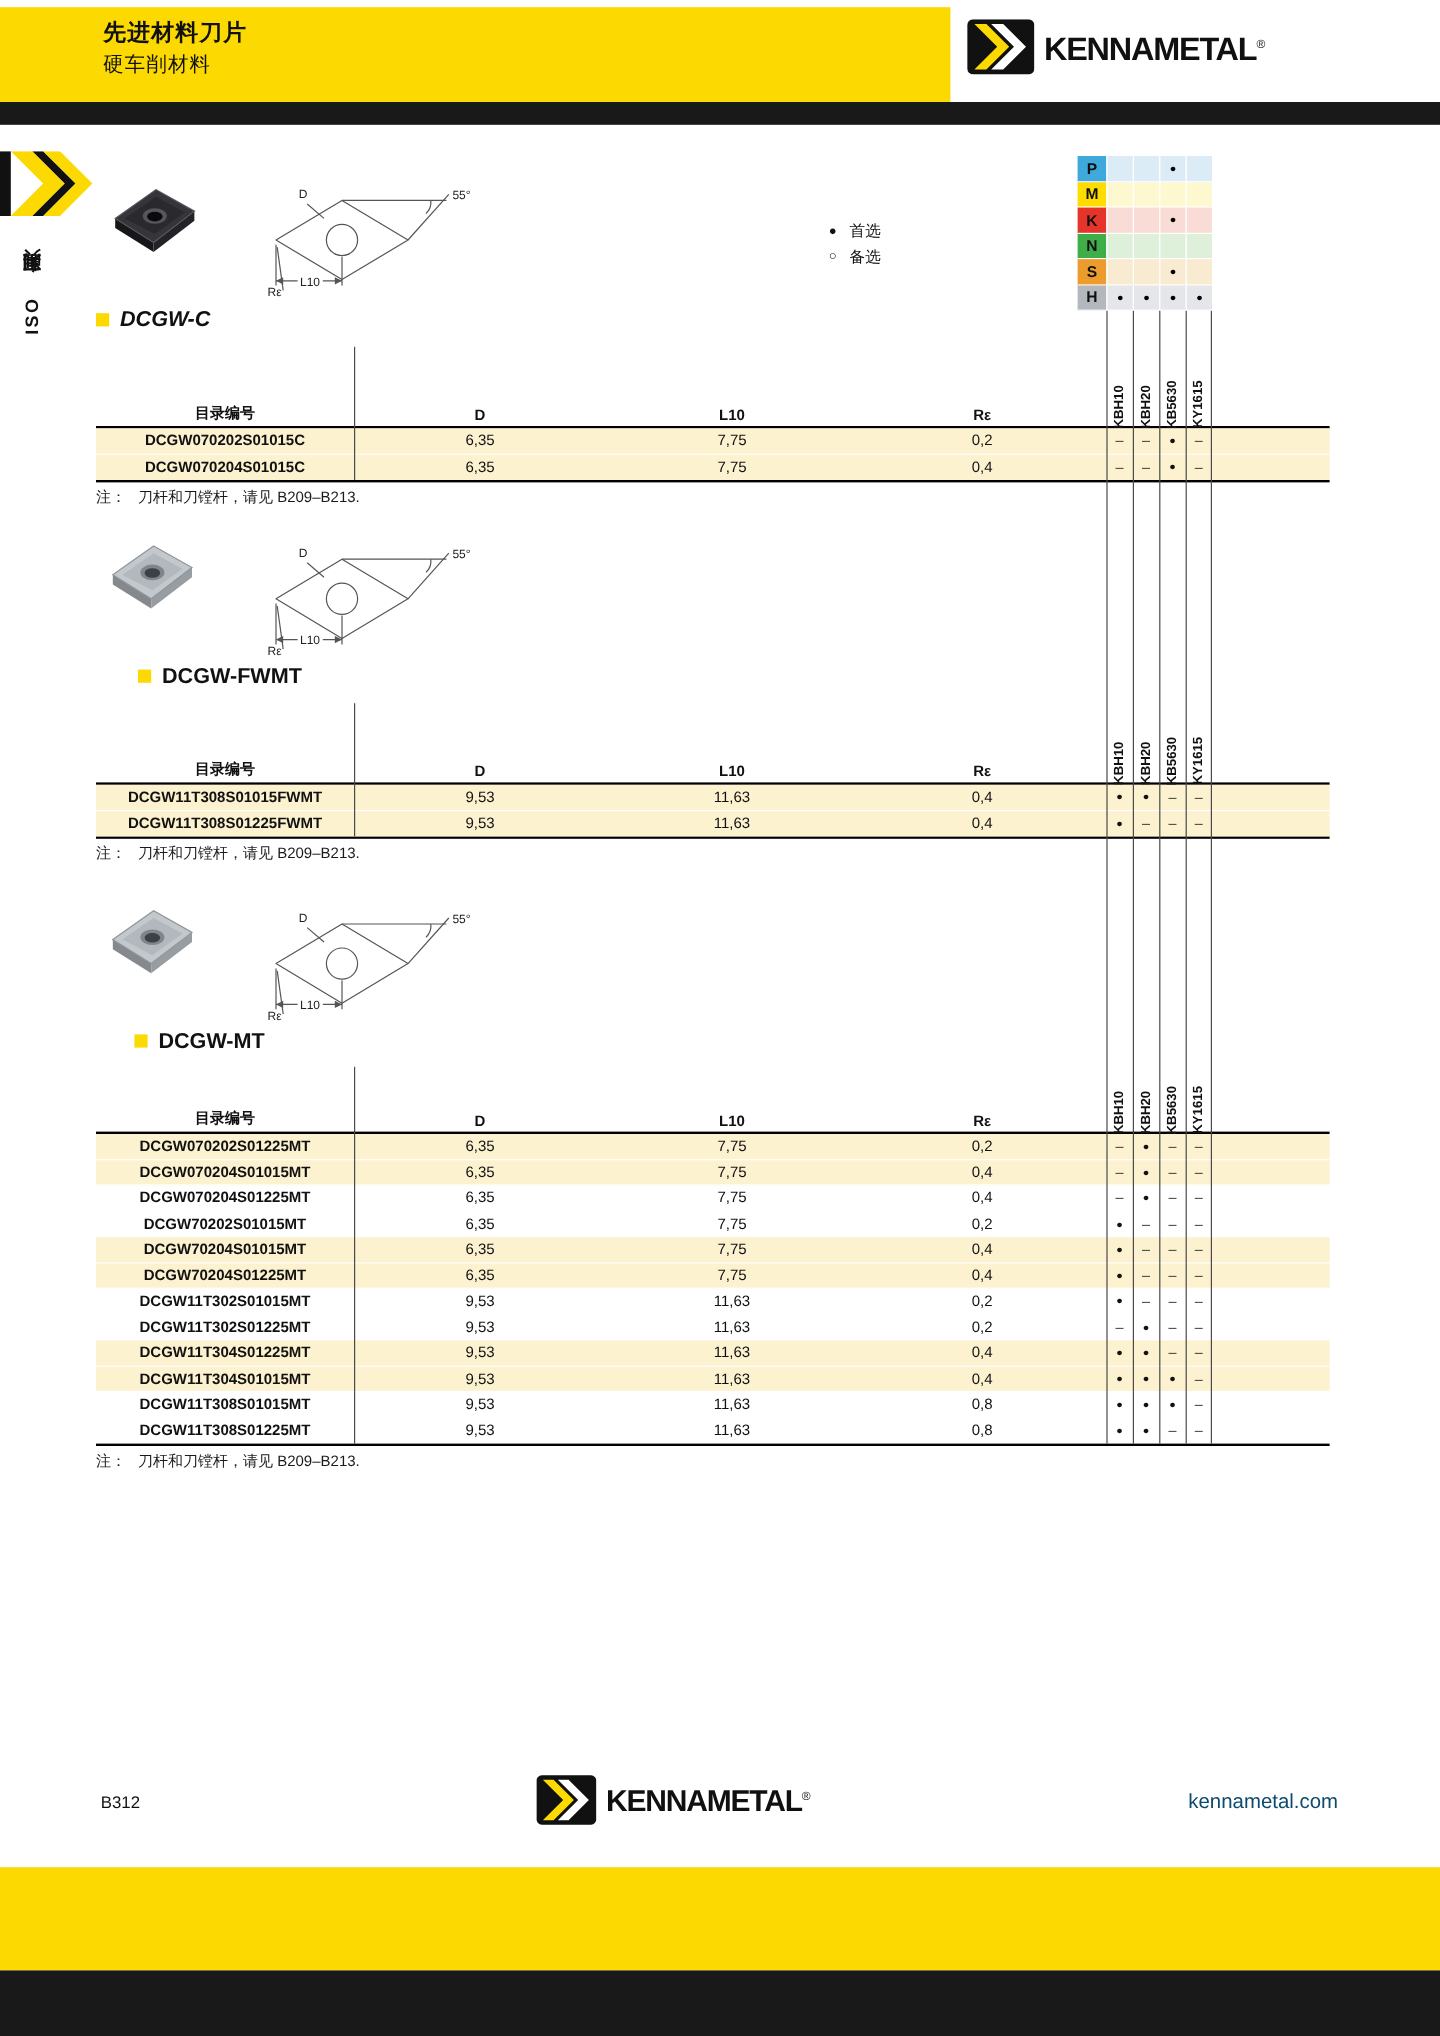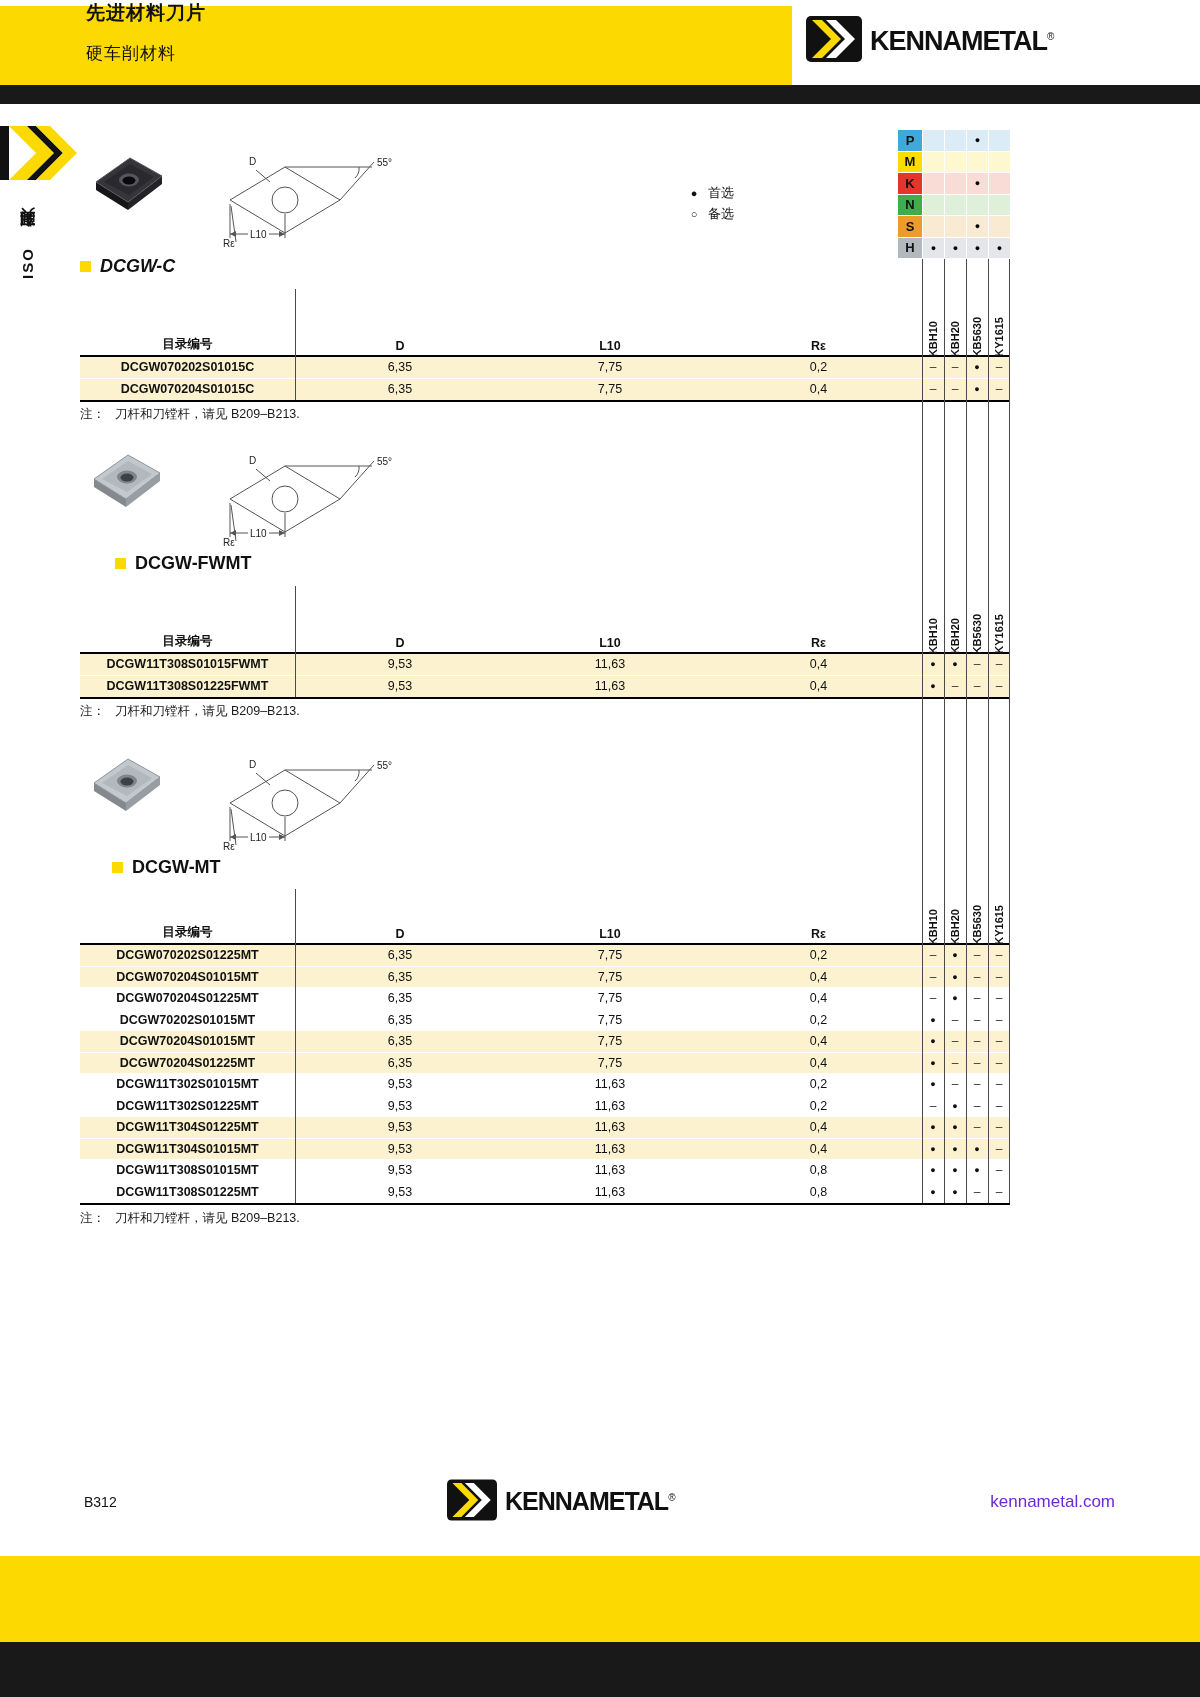--- a/index.html
+++ b/index.html
@@ -45,21 +45,21 @@
   .grade-labels { display:flex; width:88px; height:54px; z-index:4; }
   .grade-cell { width:22px; height:54px; display:flex; align-items:flex-end; justify-content:center; }
   .grade-cell span { writing-mode:vertical-rl; transform:rotate(180deg);
                      font-size:11px; font-weight:700; line-height:1; white-space:nowrap; }
 
   
   .section-title { display:flex; align-items:center; gap:9px; font-size:18px; font-weight:700; }
   .bullet { width:11px; height:11px; background:#fcd900; display:inline-block; }
 
   
-  .table { width:930px; z-index:1; }
+  .table { width:1028px; z-index:1; }
   .thead { display:flex; height:20px; align-items:flex-end; border-bottom:2px solid #000;
            font-weight:700; font-size:13px; padding-bottom:2px; }
   .tbody { border-bottom:2px solid #000; }
   .trow  { display:flex; height:21.5px; align-items:center; border-bottom:1px solid #fff; }
   .tbody .trow:last-child { border-bottom:none; }
   .trow.hl { background:#fcf2cf; }
   .tcell { text-align:center; font-size:12.5px; }
   .cell-cat { width:215px; font-weight:700; }
   .cell-d   { width:210px; }
   .cell-l10 { width:210px; }
@@ -70,29 +70,29 @@
   .mark-spacer { width:88px; }
 
   
   .note { font-size:12.5px; color:#1a1a1a; }
   .note .note-text { margin-left:10px; }
 
   
   .draw text { font-size:10px; fill:#222; font-family:"Liberation Sans", sans-serif; }
 
   .footer-page { font-size:14px; color:#111; }
-  .footer-site { font-size:17px; color:#6d28d9; }
+  .footer-site { font-size:17px; color:#0c4a6e; }
 </style>
 </head>
 <body>
 
 <div class="page">
 
   <div class="abs band-yellow" style="left:0;top:6px;width:792px;height:79px;"></div>
-  <div class="abs h-title1" style="left:86px;top:0;">先进材料刀片</div>
+  <div class="abs h-title1" style="left:86px;top:14px;">先进材料刀片</div>
   <div class="abs h-title2" style="left:86px;top:42px;">硬车削材料</div>
 
   <svg class="abs" style="left:806px;top:16px;" width="56" height="46" viewBox="0 0 56 46">
     <rect x="0" y="0" width="56" height="46" rx="5" fill="#111"></rect>
     <polygon points="6,4 16,4 35,23 16,42 6,42 25,23" fill="#fcd900"></polygon>
     <polygon points="20,4 30,4 49,23 30,42 20,42 39,23" fill="#ffffff"></polygon>
   </svg>
   <div class="abs brandword" style="left:870px;top:26px;">
     <span>KENNAMETAL</span><sup>®</sup>
   </div>

